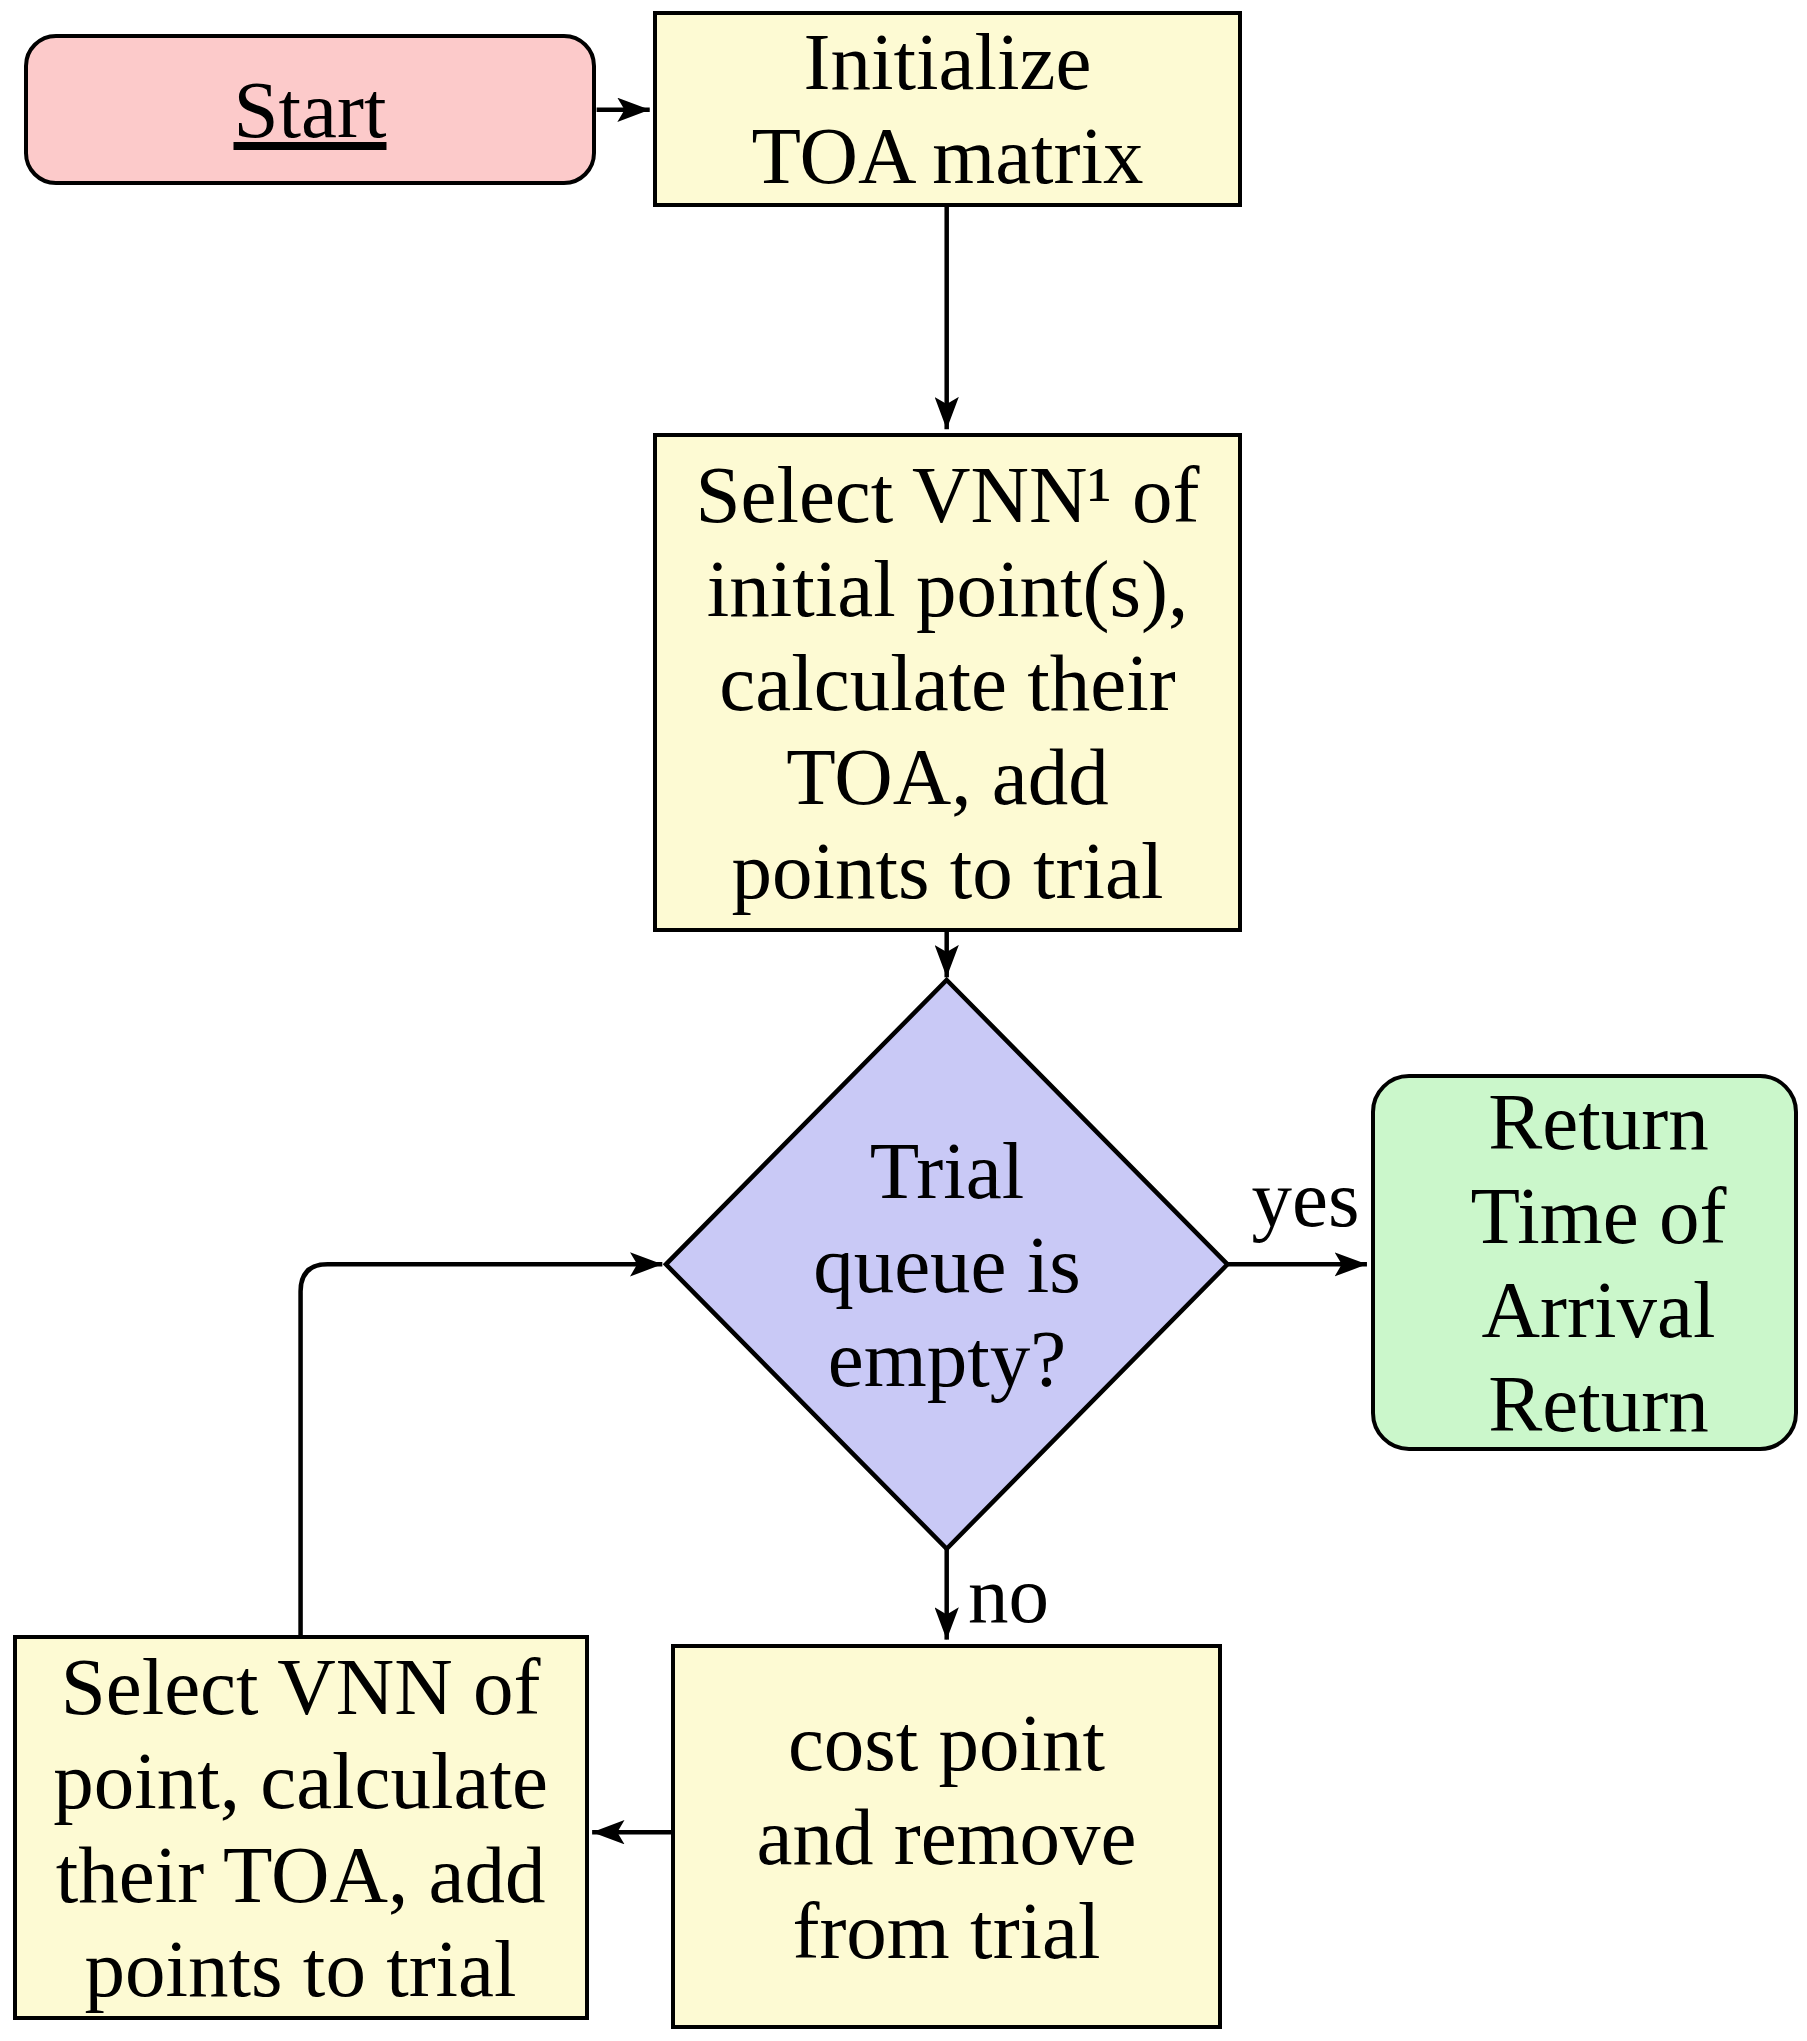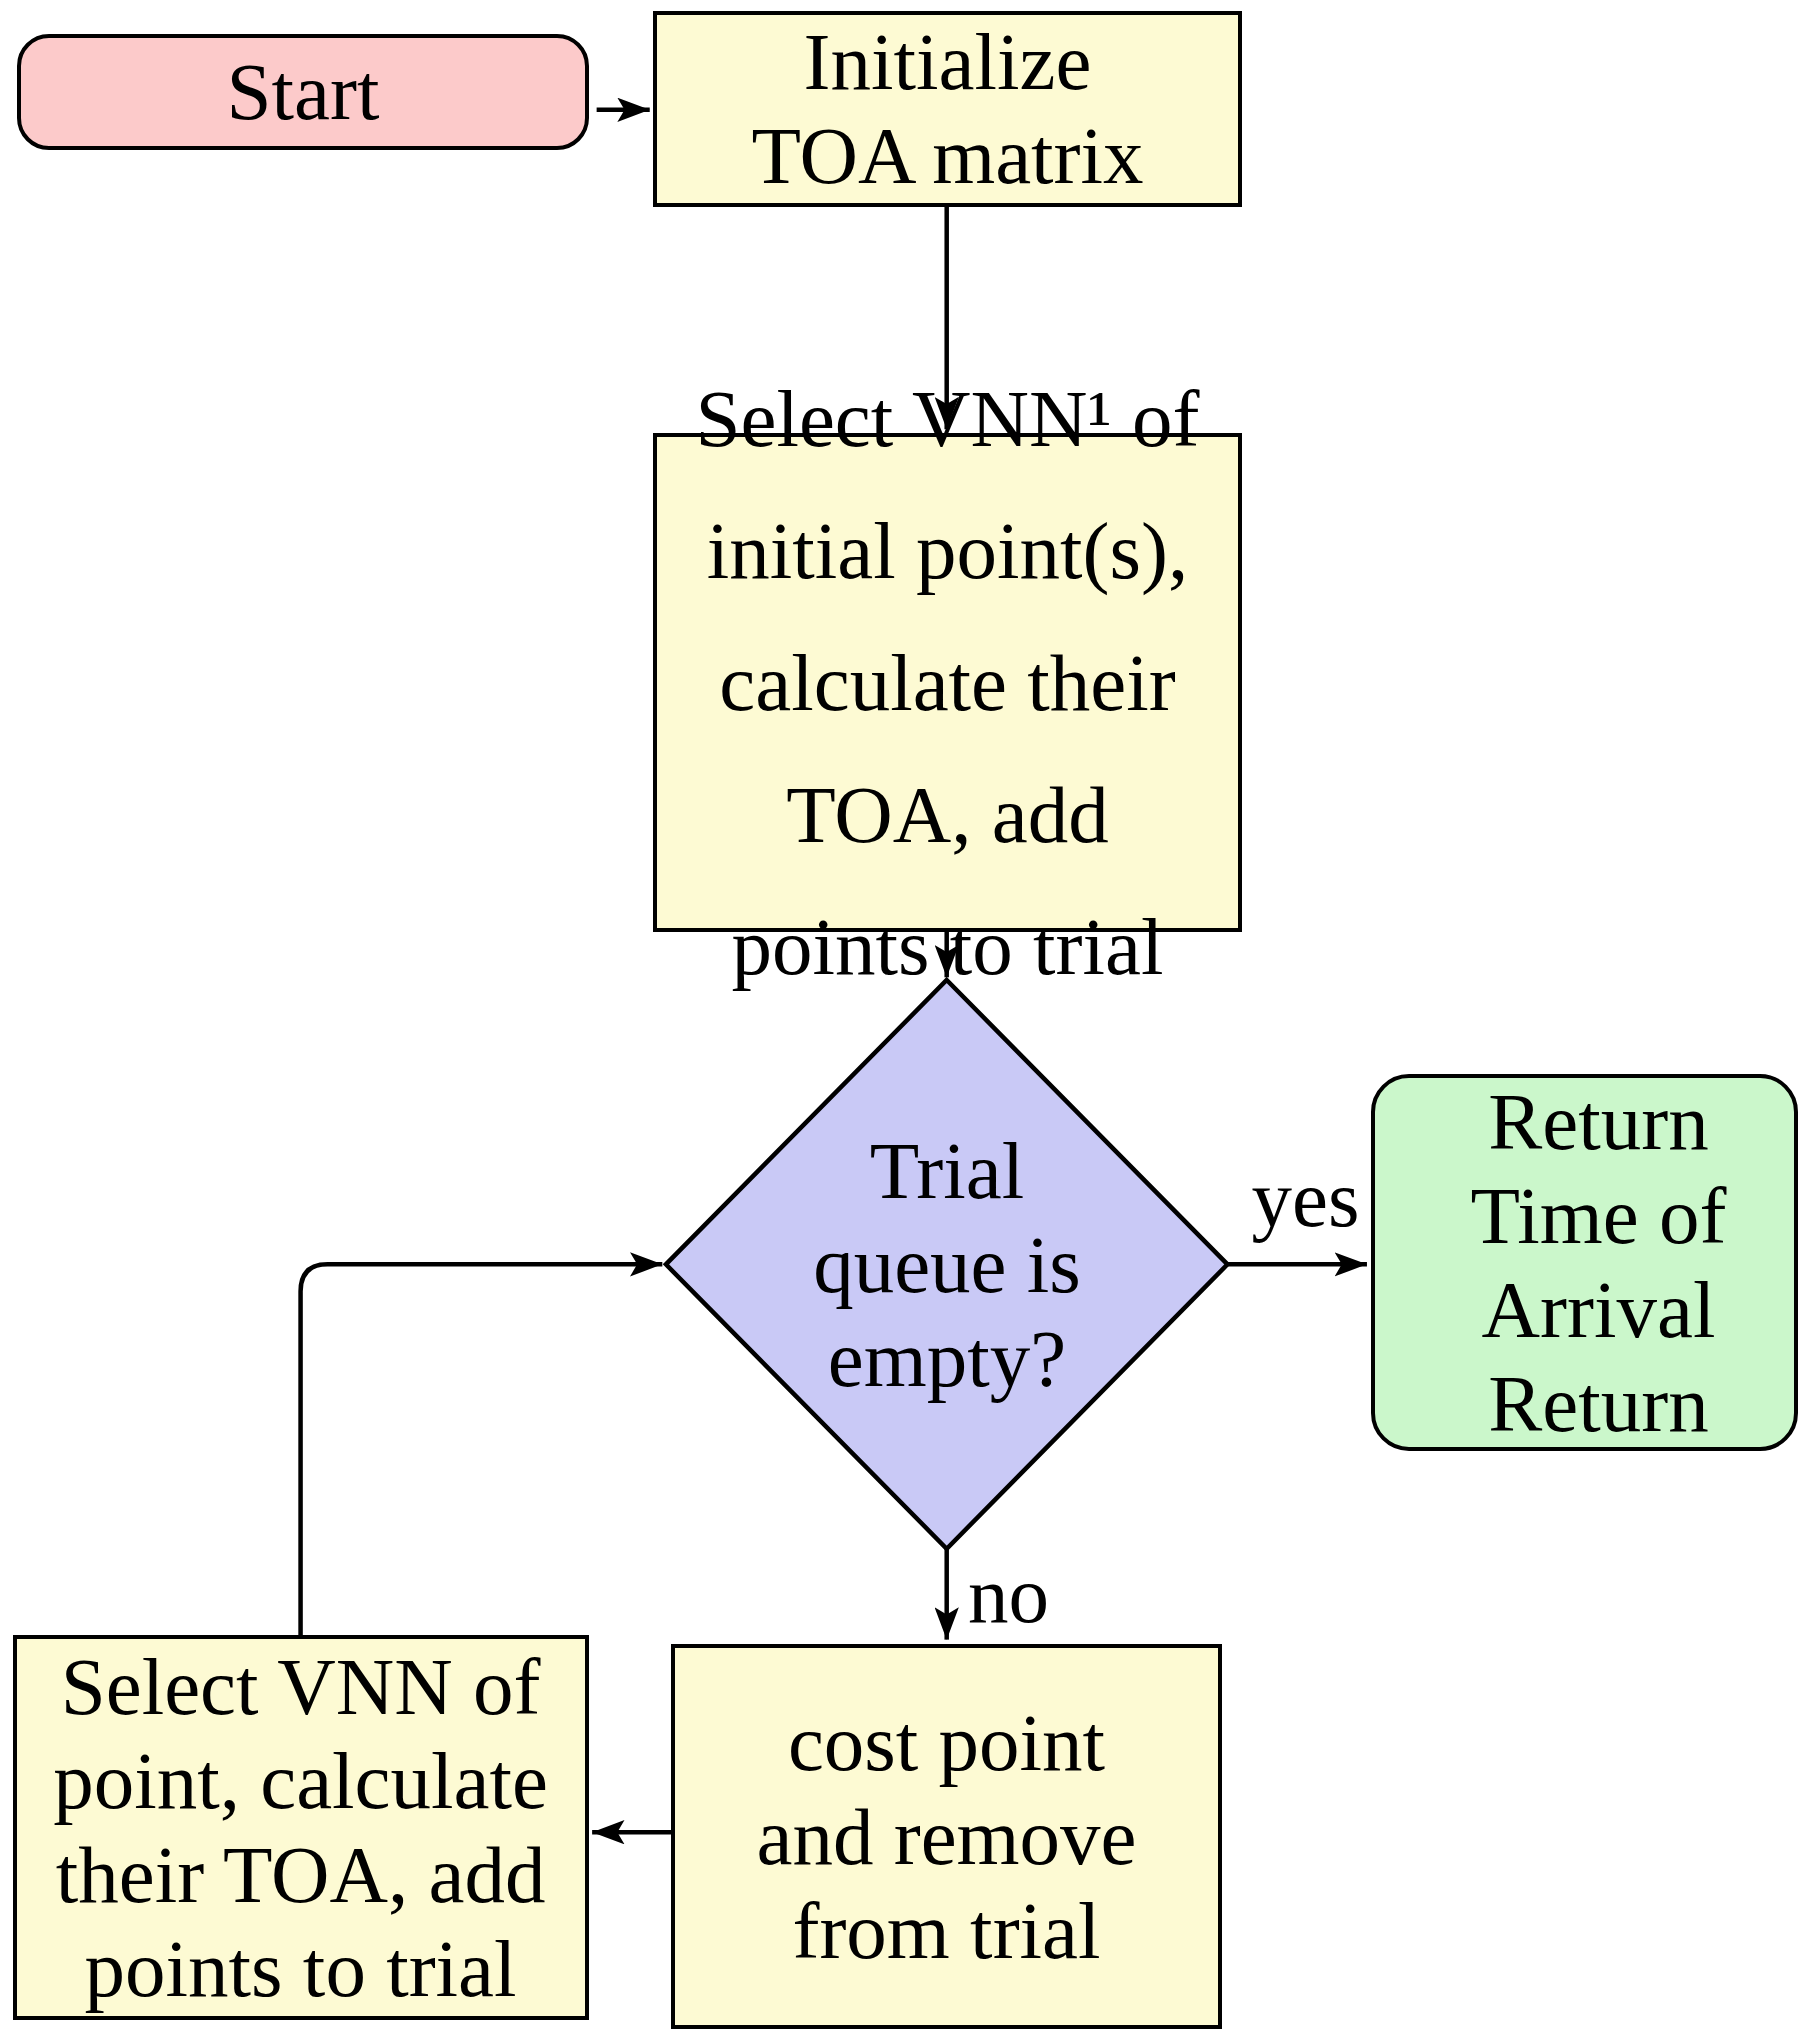--- a/index.html
+++ b/index.html
@@ -40,23 +40,23 @@
     white-space: nowrap;
   }
   .boxed {
     border: 4.5px solid #000000;
   }
   .proc   { background: #fdfad3; }
   .start  { background: #fccaca; border-radius: 32px; }
   .term   { background: #cbf7cb; border-radius: 38px; }
 
   
-  .n-start   { left: 17px;   top: 34px;   width: 572px; height: 116px; }
+  .n-start   { left: 24px;   top: 34px;   width: 572px; height: 151px; text-decoration: underline; }
   .n-init    { left: 653px;  top: 10.8px;   width: 589px; height: 196px; }
-  .n-selvnn  { left: 653px;  top: 433px;  width: 589px; height: 499px; gap: 38px; }
+  .n-selvnn  { left: 653px;  top: 433px;  width: 589px; height: 499px; }
   .n-diamond { left: 668px;  top: 1113px; width: 558px; height: 304px; background: transparent; }
   .n-return  { left: 1371px; top: 1074px; width: 427px; height: 377px; padding-left: 28px; }
   .n-lowest  { left: 671px;  top: 1644px; width: 551px; height: 385px; }
   .n-vnnpt   { left: 12.6px;   top: 1635px; width: 576px; height: 385px; }
 
   .edge-label {
     position: absolute;
     font-size: 81px;
     line-height: 90px;
     text-align: center;

